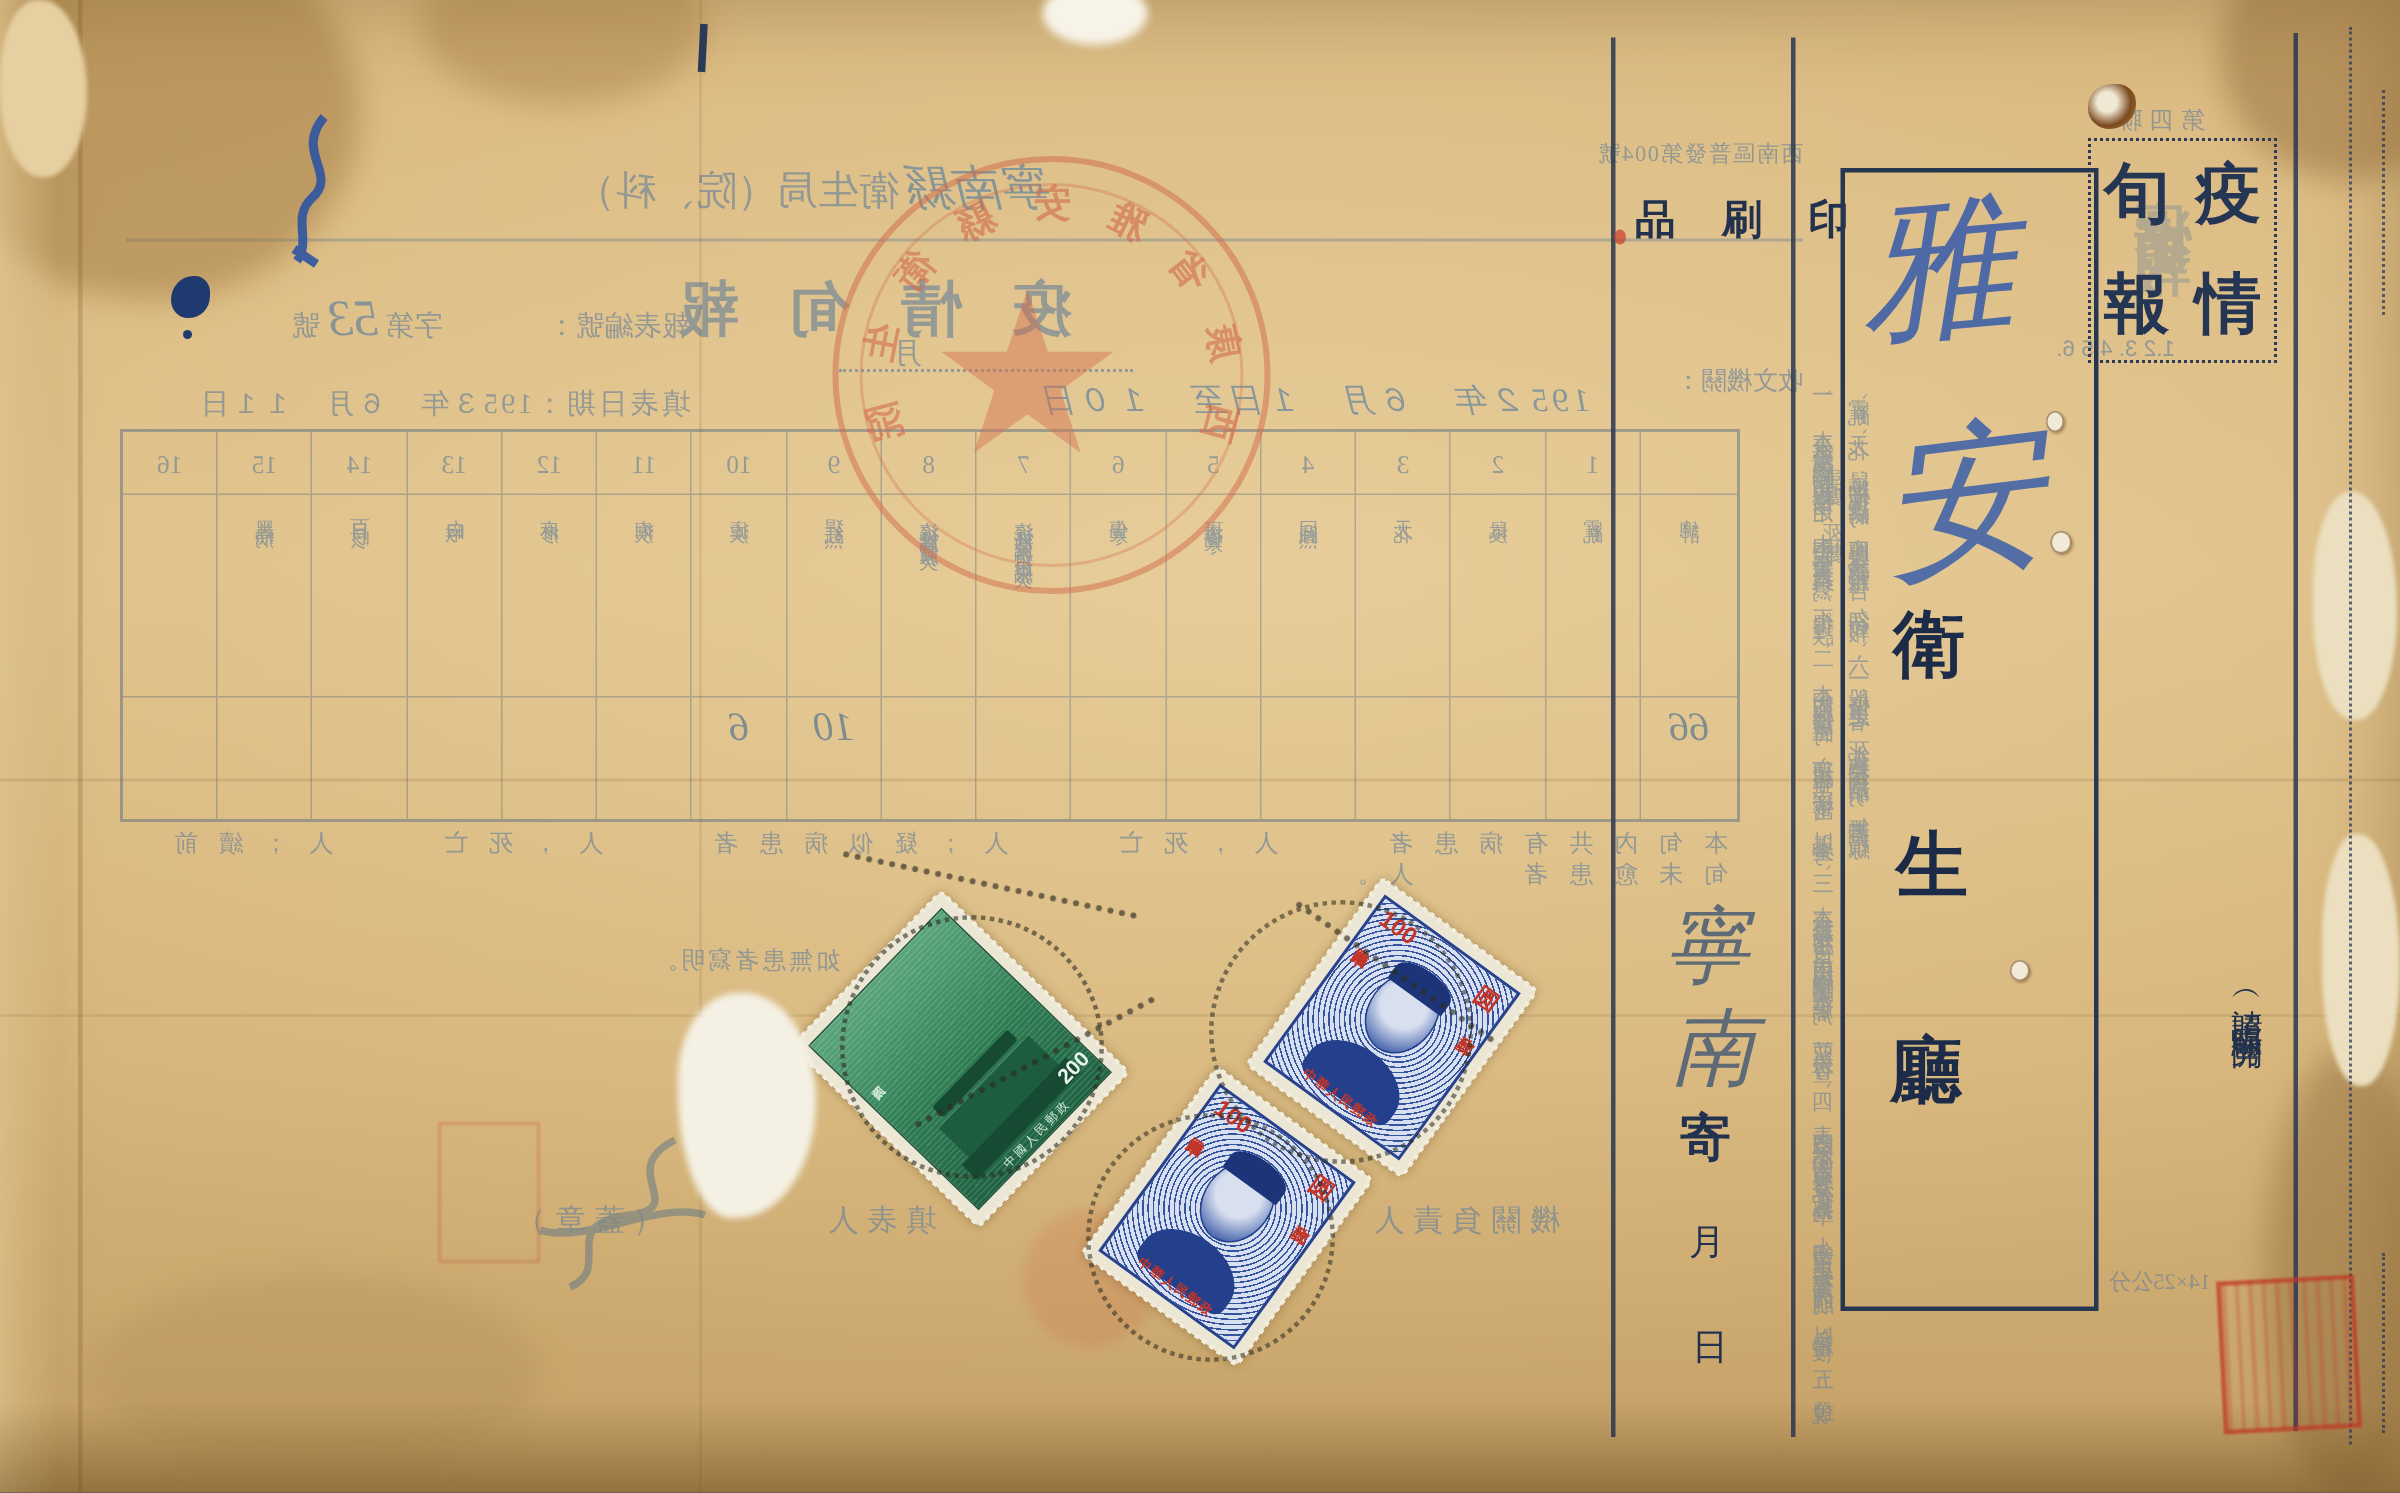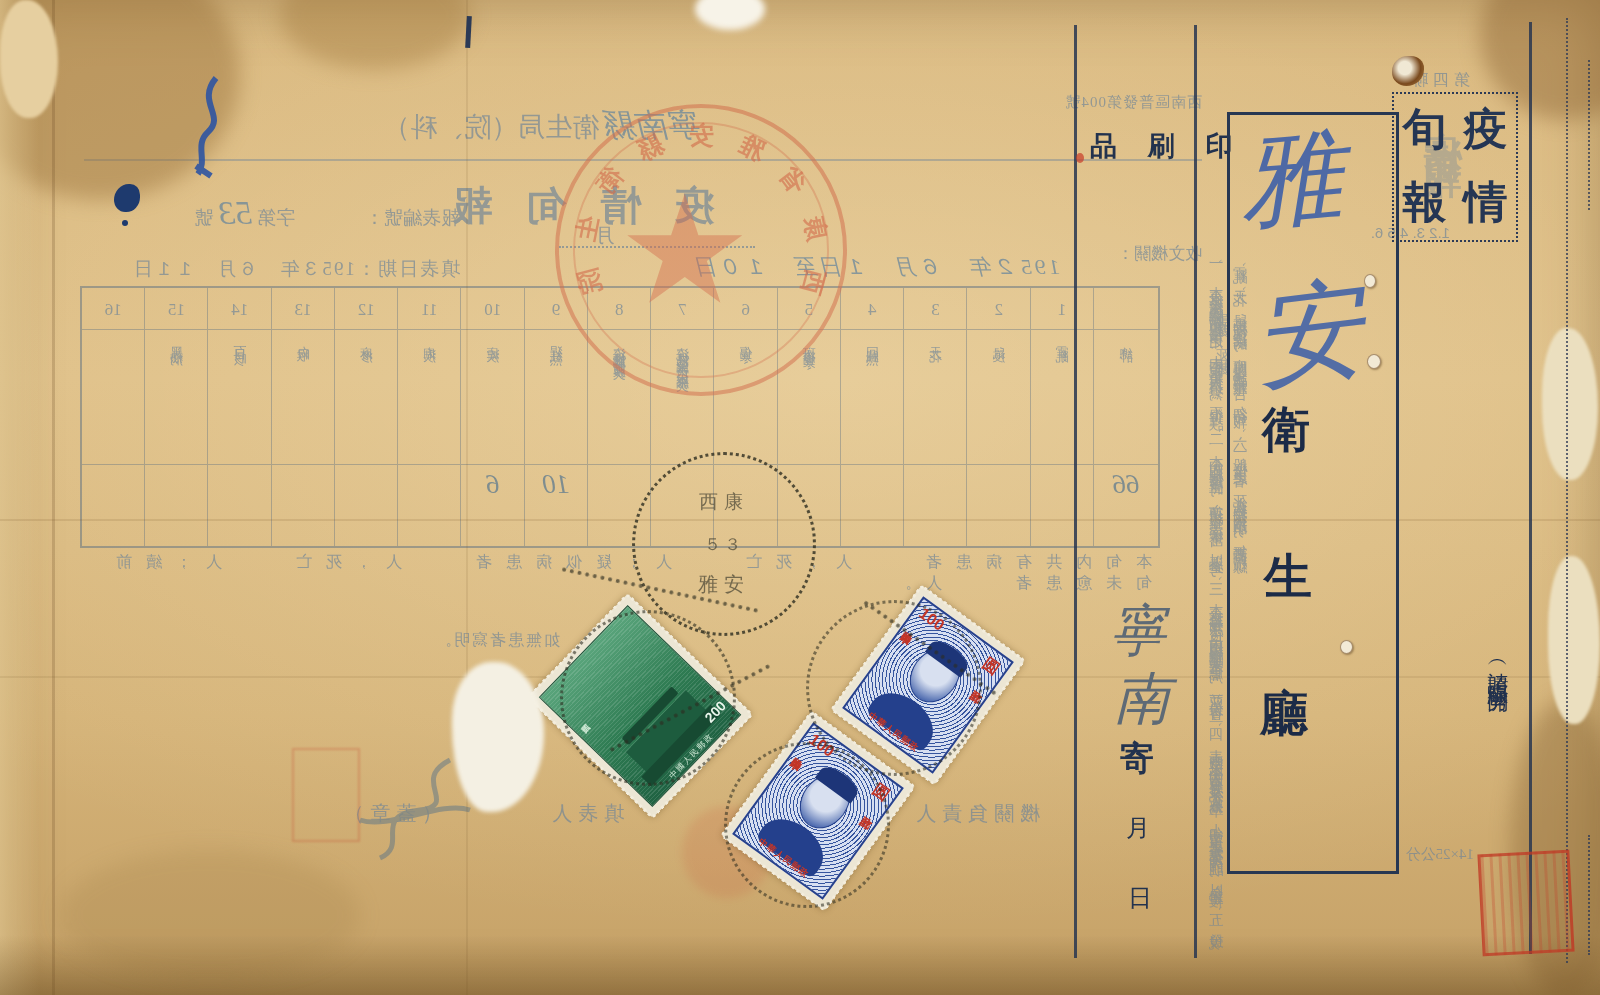--- a/index.html
+++ b/index.html
@@ -341,25 +341,20 @@
       <div class="abs" style="left:50%;top:26px;transform:translateX(-50%);width:44px;height:56px;border:1px solid #24408c;border-radius:50%;background:radial-gradient(circle at 45% 42%, #d8e0f0 38%, #3a5aa6 85%);"></div>
       <div class="abs" style="left:50%;top:22px;transform:translateX(-50%);width:44px;height:20px;background:#1d3578;border-radius:50% 50% 0 0;"></div>
       <div class="red-op" style="left:5px;top:3px;font-size:16px;">100</div>
       <div class="red-op" style="right:6px;top:5px;font-size:16px;">圆</div>
       <div class="red-op vtext" style="left:1px;top:28px;font-size:11px;">中華人民</div>
       <div class="red-op vtext" style="right:1px;top:34px;font-size:11px;">郵政</div>
       <div class="red-op" style="left:0;right:0;bottom:2px;text-align:center;font-size:9px;letter-spacing:1px;">中華人民郵政</div>
     </div>
   </div>
 
-  <div class="pm" style="left:632px;top:452px;width:178px;height:178px;">
-    <div class="pm-ch" style="left:0;right:0;top:34px;text-align:center;font-size:19px;">西康</div>
-    <div class="pm-ch" style="left:0;right:0;top:78px;text-align:center;font-size:17px;letter-spacing:3px;">５３</div>
-    <div class="pm-ch" style="left:0;right:0;top:116px;text-align:center;font-size:20px;">雅安</div>
-  </div>
   <div class="pm" style="left:560px;top:610px;width:170px;height:170px;opacity:.75;"></div>
   <div class="pm" style="left:806px;top:600px;width:170px;height:170px;opacity:.7;"></div>
   <div class="pm" style="left:724px;top:742px;width:160px;height:160px;opacity:.7;"></div>
   <div class="pm-arc" style="left:560px;top:588px;width:200px;transform:rotate(12deg);"></div>
   <div class="pm-arc" style="left:850px;top:646px;width:160px;transform:rotate(35deg);"></div>
   <div class="pm-arc" style="left:600px;top:706px;width:180px;transform:rotate(-28deg);"></div>
 
   <div class="abs ni" style="left:452px;top:662px;width:92px;height:150px;background:#f4f0e3;border-radius:45% 55% 60% 40%/40% 50% 55% 60%;filter:blur(2px);"></div>
   <div class="abs ni" style="left:695px;top:-12px;width:70px;height:42px;background:#f7f3e8;border-radius:50%;filter:blur(3px);"></div>
   <div class="pinhole" style="left:1364px;top:274px;width:10px;height:12px;"></div>

